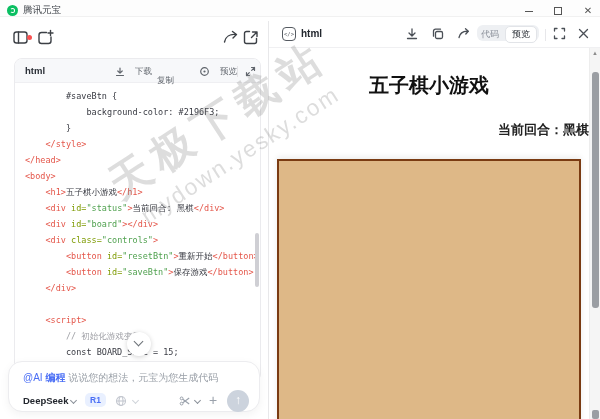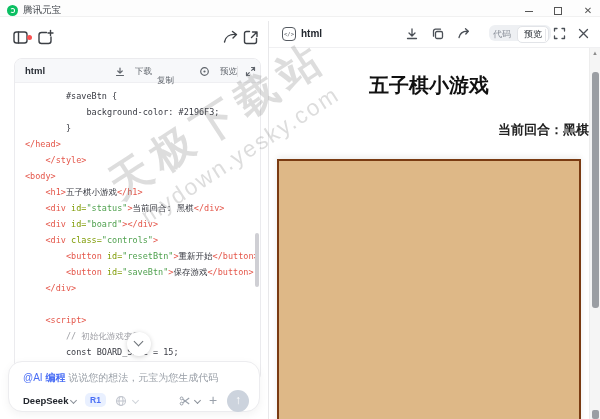--- a/index.html
+++ b/index.html
@@ -78,21 +78,21 @@
               color:#fff; font-size:12px; font-weight:bold; text-align:center; line-height:21px; }
 
   
   #right-header { left:0; top:0; width:331px; height:27px; background:#fff;
                   border-bottom:1px solid #f0f0f2; }
   #artifact-icon { left:13px; top:6px; width:14px; height:14px; border:1.2px solid #555a61;
                    border-radius:4px; font-size:5.5px; color:#555a61; text-align:center; line-height:12px;
                    font-family:"DejaVu Sans Mono", monospace;}
   #artifact-name { left:32px; top:7px; font-size:10px; font-weight:bold; color:#23272e; }
   .rh-icon { top:6px; width:14px; height:14px; }
-  #toggle-group { left:208px; top:4px; width:62px; height:16px; background:#eef0f3; border-radius:6px;margin-left:12px; }
+  #toggle-group { left:208px; top:4px; width:62px; height:16px; background:#eef0f3; border-radius:6px; }
   #toggle-code { left:4px; top:3px; font-size:9px; color:#8a8f99; }
   #toggle-preview { left:28px; top:1px; width:32px; height:17px; background:#fff; border:1px solid #e2e4e8;
                     border-radius:5px; font-size:9px; color:#2a2f36; text-align:center; line-height:15px; }
   #rh-sep { left:276px; top:8px; width:1px; height:12px; background:#e7e7ea; }
 
   
   #preview-area { left:0; top:27px; width:320px; height:371px; background:#fff; overflow:hidden; }
   #preview-title { left:0; top:24px; width:320px; text-align:center; font-size:20px;
                    font-weight:bold; color:#111; font-family:"Liberation Sans", sans-serif; }
   #preview-status { left:0; top:73px; width:320px; text-align:right; font-size:13px;
@@ -186,22 +186,22 @@
       <span class="abs cc-act" style="left:230px;">
         <svg width="11" height="11" viewBox="0 0 11 11">
           <path d="M6.5 1.5 h3 v3 M9.5 1.5 L6.7 4.3 M4.5 9.5 h-3 v-3 M1.5 9.5 L4.3 6.7" class="icon-gray"></path>
         </svg>
       </span>
     </div>
     <div class="abs" id="code-body">
         <div class="code-line"><span class="tk-pl">        #saveBtn {</span></div>
         <div class="code-line"><span class="tk-pl">            background-color: #2196F3;</span></div>
         <div class="code-line"><span class="tk-pl">        }</span></div>
+        <div class="code-line"><span class="tk-pl">    </span><span class="tk-tag">&lt;/style&gt;</span></div>
         <div class="code-line"><span class="tk-tag">&lt;/head&gt;</span></div>
-        <div class="code-line"><span class="tk-pl">    </span><span class="tk-tag">&lt;/style&gt;</span></div>
         <div class="code-line"><span class="tk-tag">&lt;body&gt;</span></div>
         <div class="code-line"><span class="tk-pl">    </span><span class="tk-tag">&lt;h1&gt;</span><span class="tk-pl">五子棋小游戏</span><span class="tk-tag">&lt;/h1&gt;</span></div>
         <div class="code-line"><span class="tk-pl">    </span><span class="tk-tag">&lt;div</span><span class="tk-pl"> </span><span class="tk-attr">id=</span><span class="tk-str">"status"</span><span class="tk-tag">&gt;</span><span class="tk-pl">当前回合: 黑棋</span><span class="tk-tag">&lt;/div&gt;</span></div>
         <div class="code-line"><span class="tk-pl">    </span><span class="tk-tag">&lt;div</span><span class="tk-pl"> </span><span class="tk-attr">id=</span><span class="tk-str">"board"</span><span class="tk-tag">&gt;&lt;/div&gt;</span></div>
         <div class="code-line"><span class="tk-pl">    </span><span class="tk-tag">&lt;div</span><span class="tk-pl"> </span><span class="tk-attr">class=</span><span class="tk-str">"controls"</span><span class="tk-tag">&gt;</span></div>
         <div class="code-line"><span class="tk-pl">        </span><span class="tk-tag">&lt;button</span><span class="tk-pl"> </span><span class="tk-attr">id=</span><span class="tk-str">"resetBtn"</span><span class="tk-tag">&gt;</span><span class="tk-pl">重新开始</span><span class="tk-tag">&lt;/button&gt;</span></div>
         <div class="code-line"><span class="tk-pl">        </span><span class="tk-tag">&lt;button</span><span class="tk-pl"> </span><span class="tk-attr">id=</span><span class="tk-str">"saveBtn"</span><span class="tk-tag">&gt;</span><span class="tk-pl">保存游戏</span><span class="tk-tag">&lt;/button&gt;</span></div>
         <div class="code-line"><span class="tk-pl">    </span><span class="tk-tag">&lt;/div&gt;</span></div>
         <div class="code-line"><span class="tk-pl"></span></div>
         <div class="code-line"><span class="tk-pl">    </span><span class="tk-tag">&lt;script&gt;</span></div>

